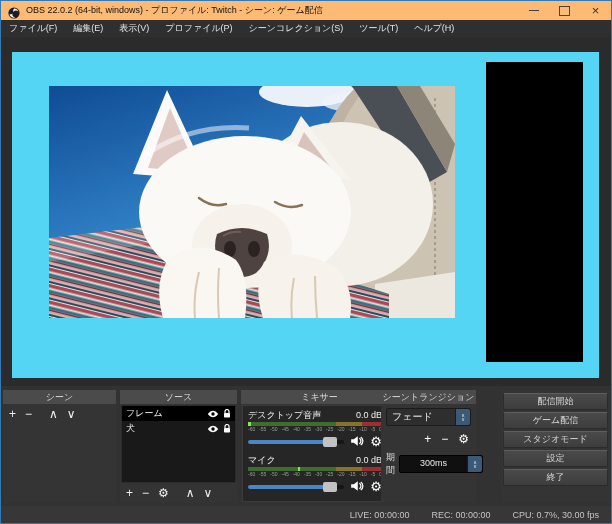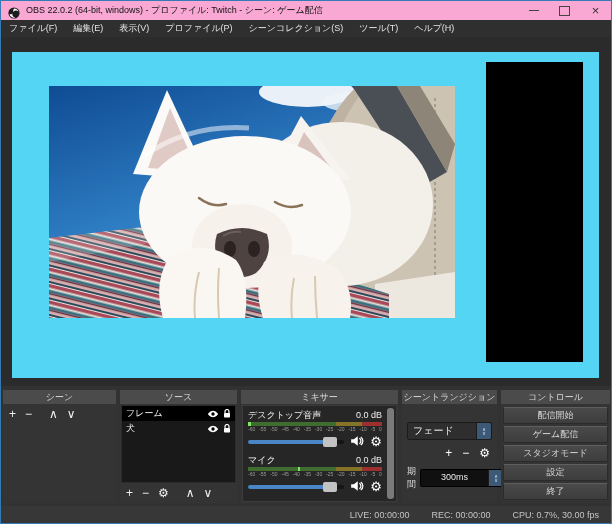--- a/index.html
+++ b/index.html
@@ -1,19 +1,19 @@
 <!DOCTYPE html>
 <html><head>
 <meta charset="utf-8">
 <style>
   html,body{margin:0;padding:0;background:#9a9a9a;}
   .window{position:relative;width:612px;height:524px;background:#323232;overflow:hidden;
     font-family:"Liberation Sans",sans-serif;box-shadow:inset 0 0 0 1px #3579b5;}
   
-  .titlebar{position:absolute;left:1px;top:1px;width:610px;height:19px;background:#f9a8d4;
+  .titlebar{position:absolute;left:1px;top:1px;width:610px;height:19px;background:#fdba74;
     display:flex;align-items:center;}
   .obs-logo{width:12px;height:12px;margin:0 6px 0 7px;flex:none;}
   .title{font-size:9px;color:#111;white-space:nowrap;}
   .win-controls{margin-left:auto;display:flex;height:100%;}
   .win-btn{width:31px;height:100%;display:flex;align-items:center;justify-content:center;color:#333;}
   .min-glyph{width:10px;height:1px;background:#444;display:block;}
   .max-glyph{width:9px;height:8px;border:1px solid #444;display:block;}
   .close-glyph{font-size:13px;line-height:1;color:#333;}
   
   .menubar{position:absolute;left:1px;top:20px;width:610px;height:17px;background:#2f2f2f;
@@ -26,21 +26,21 @@
   .dog svg{display:block;width:100%;height:100%;}
   .blackrect{position:absolute;left:485px;top:25px;width:97px;height:300px;background:#000;}
   
   .docks{position:absolute;left:1px;top:386px;width:610px;height:120px;background:#323232;}
   .panel{position:absolute;top:4px;height:113px;display:flex;flex-direction:column;background:#343434;}
   .panel-header{height:14px;flex:none;background:#4b4b4b;color:#dcdcdc;font-size:9px;
     line-height:14px;text-align:center;}
   .p-scenes{left:2px;width:113px;}
   .p-sources{left:119px;width:117px;}
   .p-mixer{left:240px;width:157px;}
-  .p-trans{left:401px;width:95px;gap:14px;}
+  .p-trans{left:380px;width:95px;}
   .p-controls{left:500px;width:109px;}
   .listbox{flex:1;margin:1px 1px 0 1px;background:#191919;border:1px solid #2c2c2c;overflow:hidden;}
   .row{height:15px;line-height:15px;padding:0 4px;font-size:9px;color:#ececec;display:flex;align-items:center;}
   .row.selected{background:#000;}
   .row-icons{margin-left:auto;display:flex;align-items:center;gap:4px;}
   .row-icons svg{display:block;}
   .ptoolbar{height:20px;flex:none;display:flex;align-items:center;padding:0 6px;color:#fff;}
   .tool{font-size:12px;line-height:1;color:#f0f0f0;margin-right:9px;}
   .tool.up{margin-left:8px;}
   
@@ -345,21 +345,20 @@
             <span class="spin-btns">
               <span>∧</span>
               <span>∨</span>
             </span>
           </span>
         </div>
       </div>
     </div>
 
     <div class="panel p-controls">
-      <div class="panel-header">コントロール</div>
       <div class="controls-body">
         <div class="ctl-btn">配信開始</div>
         <div class="ctl-btn">ゲーム配信</div>
         <div class="ctl-btn">スタジオモード</div>
         <div class="ctl-btn">設定</div>
         <div class="ctl-btn">終了</div>
       </div>
     </div>
 
   </div>

